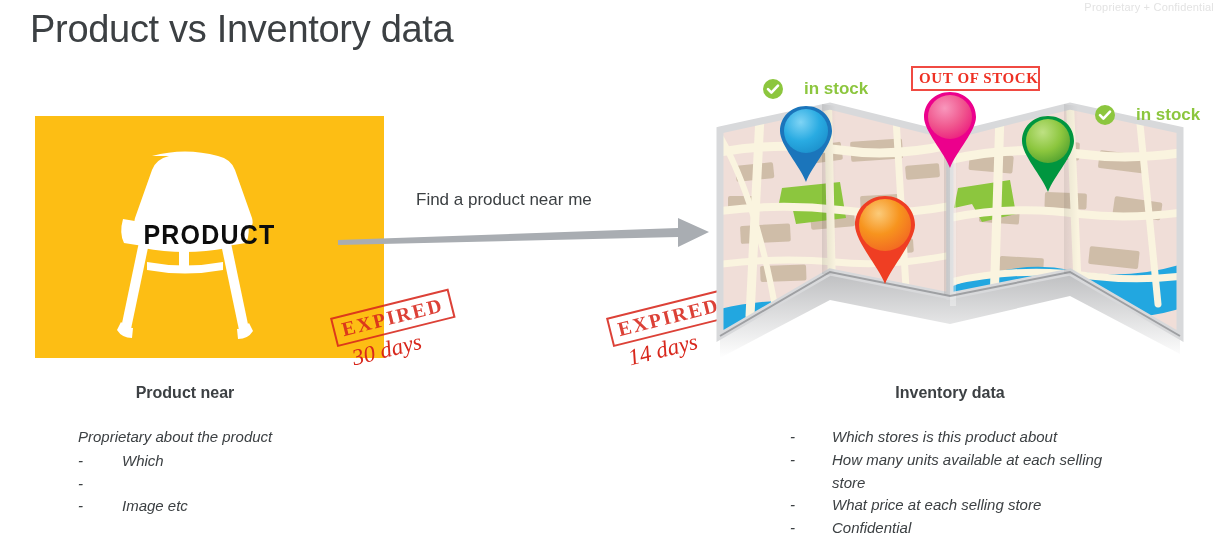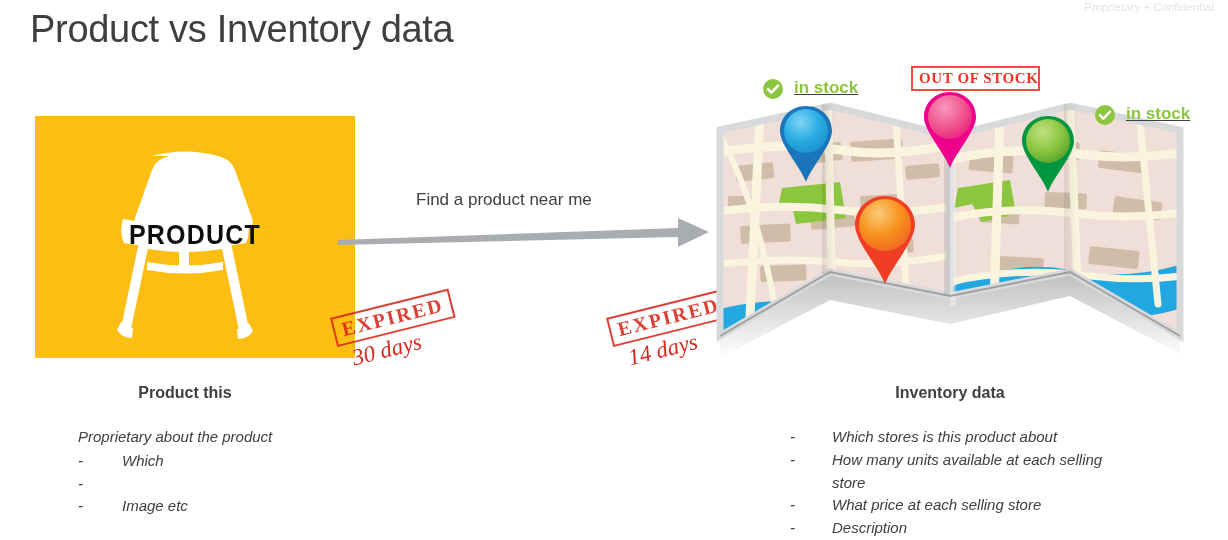--- a/index.html
+++ b/index.html
@@ -21,21 +21,21 @@
   }
   .page-title{
     position:absolute; left:30px; top:8px;
     font-size:38px; font-weight:400; color:#3c4043;
     letter-spacing:-.3px; white-space:nowrap;
   }
 
   
   .product-image{
     position:absolute; left:35px; top:116px;
-    width:320px; height:242px;
+    width:349px; height:242px;
     background:#FDBE14;
     overflow:hidden;
   }
   .product-image svg{position:absolute;left:0;top:0;}
   .product-word{
     position:absolute; left:0; right:0; top:104px;
     text-align:center;
     font-size:25px; font-weight:700; color:#0d0d0d;
     letter-spacing:1.2px;
     font-family:"Liberation Sans","DejaVu Sans",sans-serif;
@@ -86,21 +86,21 @@
     font-size:23px;
     font-family:"Liberation Serif","DejaVu Serif",serif;
     margin-top:2px;
     margin-left:12px;
     white-space:nowrap;
   }
   #stamp-product{ left:330px; top:318px; transform:rotate(-14deg); transform-origin:0 0; }
   #stamp-inventory{ left:606px; top:318px; transform:rotate(-14deg); transform-origin:0 0; }
 
   
-  .stock-badge{ position:absolute; display:flex; align-items:flex-start; gap:10px; white-space:nowrap;text-decoration:underline; }
+  .stock-badge{ position:absolute; display:flex; align-items:center; gap:20px; white-space:nowrap; }
   .stock-badge .txt{ font-size:17px; font-weight:700; color:#8CC63E; }
   #badge-left{ left:762px; top:78px; }
   #badge-right{ left:1094px; top:104px; }
 
   .oos-stamp{
     position:absolute; left:911px; top:66px;
     border:2px solid #f04a42;
     padding:1px 0 2px 6px;
     background:#fff;
   }
@@ -139,21 +139,21 @@
         <path d="M104 126 l10 1 l-18 86 l-10 -1 Z"></path>
         <path d="M196 127 l-10 1 l18 86 l10 -1 Z"></path>
 
         <path d="M86 206 q6 6 12 6 l-1 10 q-10 0 -15 -8 Z"></path>
         <path d="M214 207 q-6 6 -12 6 l1 10 q10 0 15 -8 Z"></path>
       </g>
     </svg>
     <div class="product-word">PRODUCT</div>
   </div>
 
-  <div class="caption left">Product this</div>
+  <div class="caption left">Product near</div>
 
   <div class="bullets left">
     <div class="lead">Proprietary about the product</div>
     <div class="bl-row">
       <span class="bl-dash">-</span>
       <span class="bl-txt">Which</span>
     </div>
     <div class="bl-row">
       <span class="bl-dash">-</span>
     </div>
@@ -342,17 +342,17 @@
     <div class="bl-row">
       <span class="bl-dash">-</span>
       <span class="bl-txt">How many units available at each selling store</span>
     </div>
     <div class="bl-row">
       <span class="bl-dash">-</span>
       <span class="bl-txt">What price at each selling store</span>
     </div>
     <div class="bl-row">
       <span class="bl-dash">-</span>
-      <span class="bl-txt">Description</span>
+      <span class="bl-txt">Confidential</span>
     </div>
   </div>
 
 </div>
 
 </body></html>

